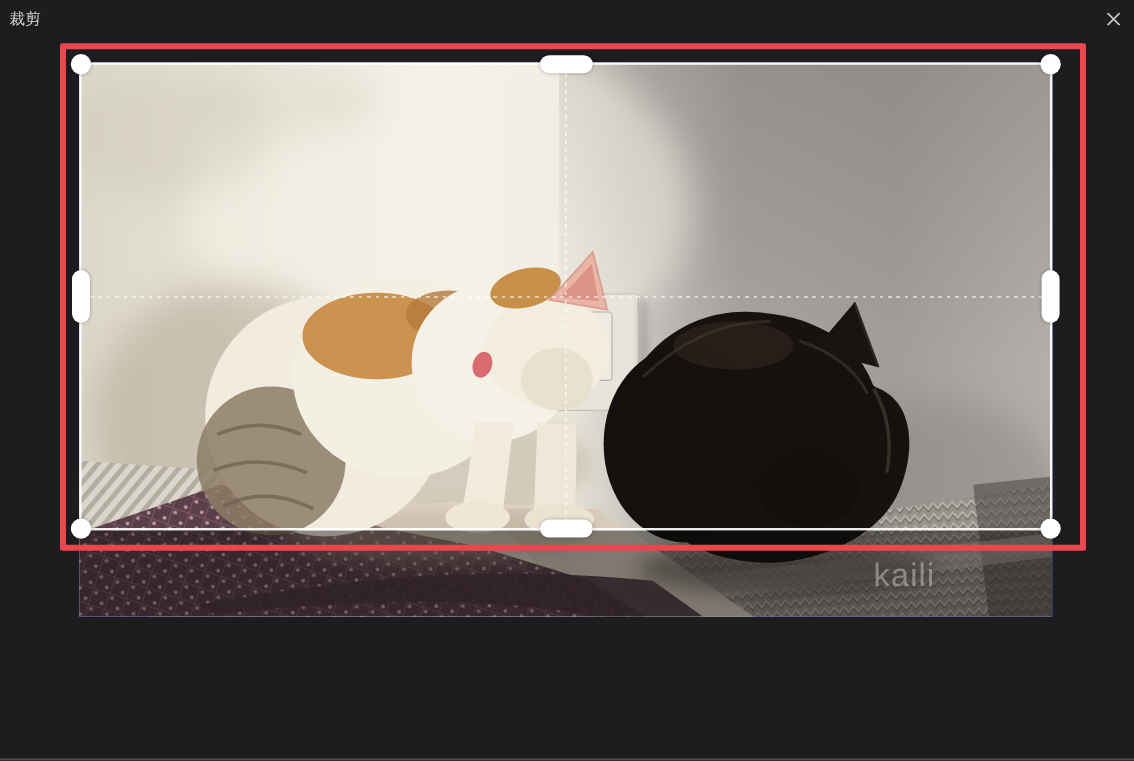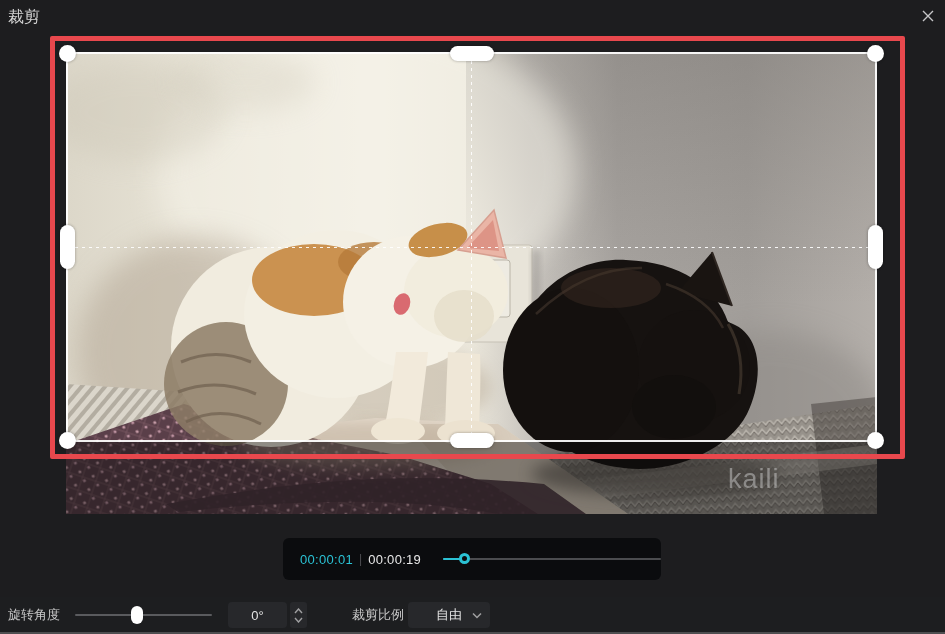--- a/index.html
+++ b/index.html
@@ -1,20 +1,20 @@
 <!DOCTYPE html>
 <html><head>
 <meta charset="utf-8">
 <style>
   html,body{margin:0;padding:0;background:#101010;}
   .app{position:relative;width:945px;height:634px;background:#1d1d1f;overflow:hidden;
        font-family:"Liberation Sans","DejaVu Sans",sans-serif;-webkit-font-smoothing:antialiased;}
 
   
-  .title{position:absolute;left:8px;top:7px;font-size:16px;color:#d2d2d2;}
+  .title{position:absolute;left:8px;top:7px;font-size:13px;color:#d2d2d2;}
   .close-btn{position:absolute;right:9px;top:8px;width:16px;height:16px;cursor:pointer;}
   .close-btn svg{display:block;}
 
   
   .video{position:absolute;left:66px;top:52px;width:811px;height:462px;overflow:hidden;z-index:1;background:#1d4ed8;}
   .video svg{display:block;}
 
   
   .red-frame{position:absolute;left:50px;top:36px;width:855px;height:423px;box-sizing:border-box;
              border:5px solid #e8484d;z-index:2;pointer-events:none;border-radius:2px;}
@@ -202,50 +202,16 @@
     <div class="h-corner h-tl"></div>
     <div class="h-corner h-tr"></div>
     <div class="h-corner h-bl"></div>
     <div class="h-corner h-br"></div>
     <div class="h-pill-h h-top"></div>
     <div class="h-pill-h h-bottom"></div>
     <div class="h-pill-v h-left"></div>
     <div class="h-pill-v h-right"></div>
   </div>
 
-  <div class="timeline">
-    <span class="t-cur" style="color: rgb(43, 194, 212);">00:00:01</span>
-    <span class="t-sep">|</span>
-    <span class="t-dur">00:00:19</span>
-    <div class="t-slider">
-      <div class="t-track"></div>
-      <div class="t-progress" style="background: rgb(43, 194, 212); width: 10%;"></div>
-      <div class="t-thumb" style="border-color: rgb(43, 194, 212); left: calc(10% - 6px);"></div>
-    </div>
-  </div>
-
-  <div class="toolbar">
-    <span class="tb-label lab-rot">旋转角度</span>
-    <div class="rot-slider">
-      <div class="rot-track"></div>
-      <div class="rot-thumb" style="left: calc(45% - 6px);"></div>
-    </div>
-    <div class="val-box">0°</div>
-    <div class="spinner">
-      <svg class="spin-btn" viewBox="0 0 9 6">
-        <path d="M1 5 L4.5 1 L8 5" stroke="#a0a0a2" stroke-width="1.4" fill="none"></path>
-      </svg>
-      <svg class="spin-btn" viewBox="0 0 9 6">
-        <path d="M1 1 L4.5 5 L8 1" stroke="#a0a0a2" stroke-width="1.4" fill="none"></path>
-      </svg>
-    </div>
-    <span class="tb-label lab-ratio">裁剪比例</span>
-    <div class="dropdown">
-      <span>自由</span>
-      <svg class="dd-chevron" width="10" height="7" viewBox="0 0 10 7">
-        <path d="M1 1.5 L5 5.5 L9 1.5" stroke="#a0a0a2" stroke-width="1.5" fill="none"></path>
-      </svg>
-    </div>
-
-  </div>
+
 
   <div class="bottom-edge"></div>
 </div>
 
 </body></html>

